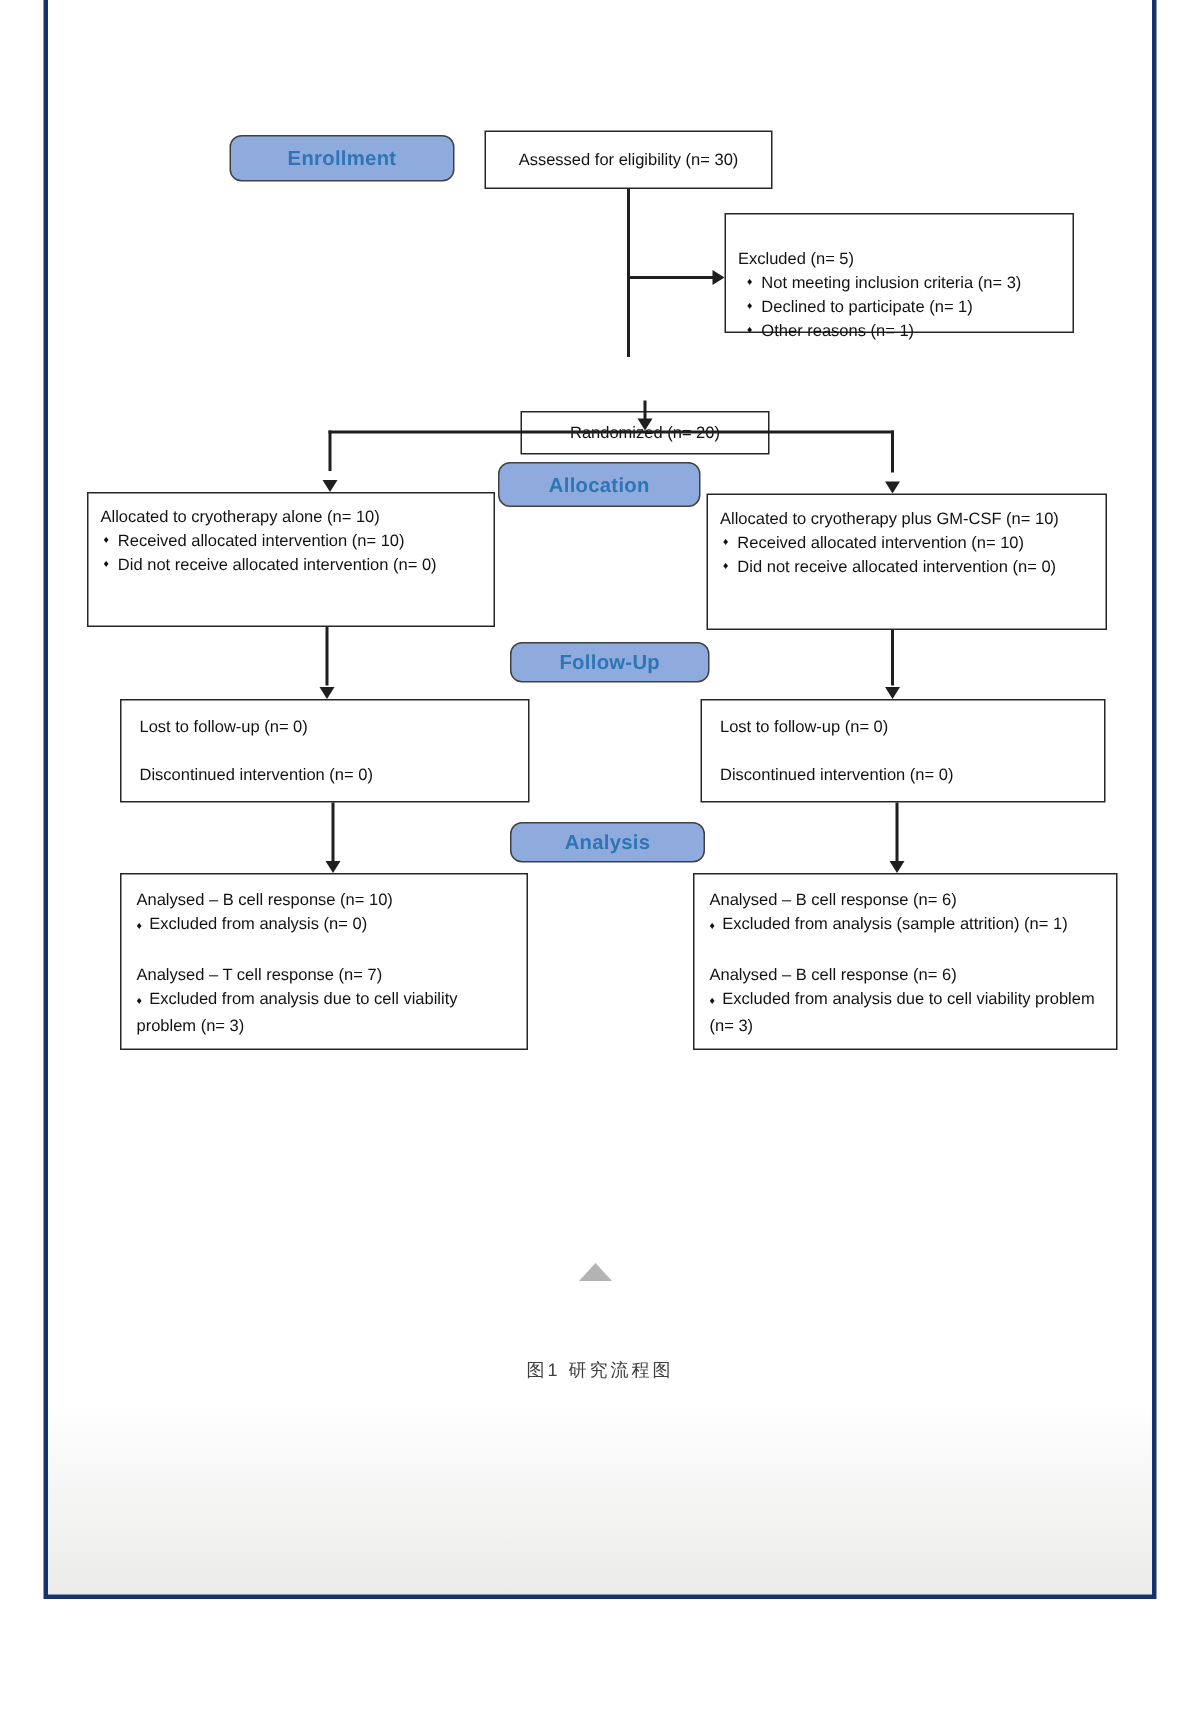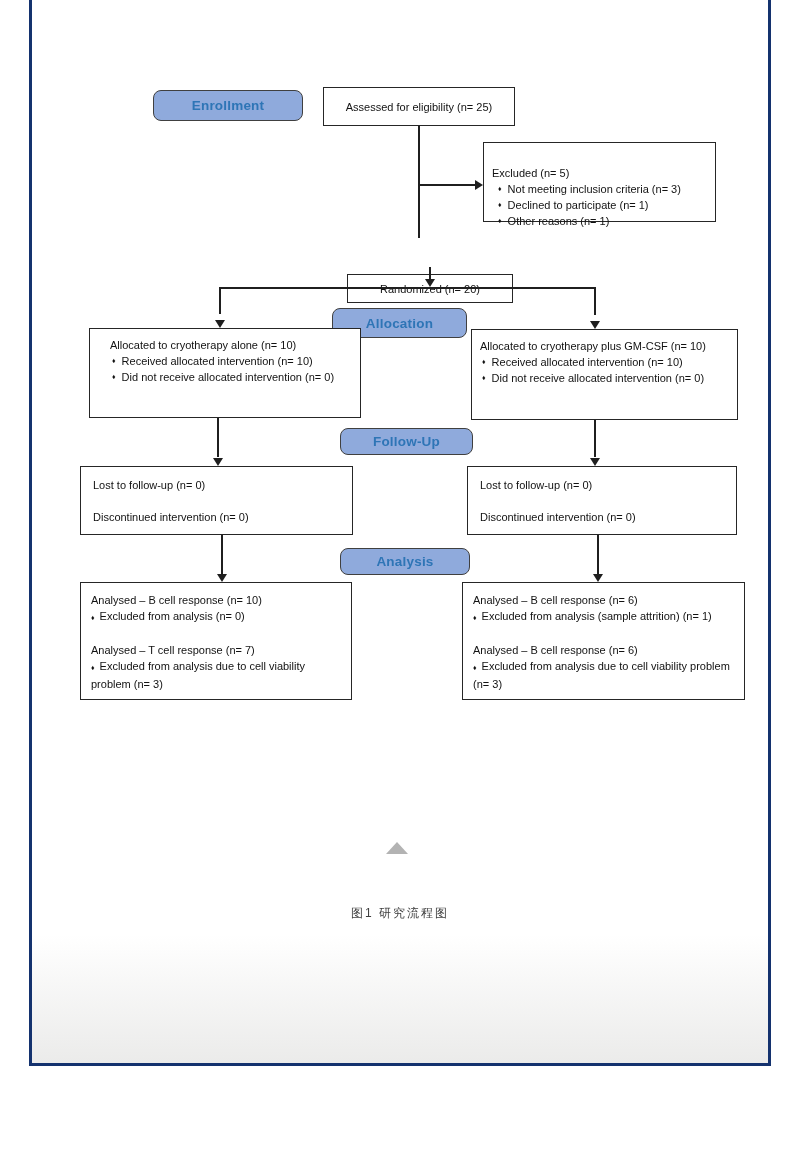--- a/index.html
+++ b/index.html
@@ -37,21 +37,21 @@
 <body>
 
 <div id="screen">
   <div class="panel"></div>
 
   <div class="stage" style="left:153px;top:90px;width:150px;height:31px;">
     <span>Enrollment</span>
   </div>
 
   <div class="fbox center" style="left:323px;top:87px;width:192px;height:39px;">
-    <span>Assessed for eligibility (n= 25)</span>
+    <span>Assessed for eligibility (n= 30)</span>
   </div>
 
   <div class="fbox pad" style="left:483px;top:142px;width:233px;height:80px;">
     <div>Excluded (n= 5)</div>
     <div class="bullet-row">
       <span class="bullet-glyph">♦</span>
       <span>Not meeting inclusion criteria (n= 3)</span>
     </div>
     <div class="bullet-row">
       <span class="bullet-glyph">♦</span>
@@ -76,21 +76,21 @@
   <div class="line" style="left:219px;top:287px;width:377px;height:2px;"></div>
   <div class="line" style="left:219px;top:287px;width:2px;height:27px;"></div>
   <div class="arr-down" style="left:215px;top:320px;"></div>
   <div class="line" style="left:594px;top:287px;width:2px;height:28px;"></div>
   <div class="arr-down" style="left:590px;top:321px;"></div>
 
   <div class="stage" style="left:332px;top:308px;width:135px;height:30px;">
     <span>Allocation</span>
   </div>
 
-  <div class="fbox" style="left:58px;top:328px;width:272px;height:90px;padding:8px 20px;margin-left:31px;">
+  <div class="fbox" style="left:58px;top:328px;width:272px;height:90px;padding:8px 8px;">
     <div>Allocated to cryotherapy alone (n= 10)</div>
     <div class="bullet-row" style="padding-left:2px;">
       <span class="bullet-glyph">♦</span>
       <span>Received allocated intervention (n= 10)</span>
     </div>
     <div class="bullet-row" style="padding-left:2px;">
       <span class="bullet-glyph">♦</span>
       <span>Did not receive allocated intervention (n= 0)</span>
     </div>
   </div>

